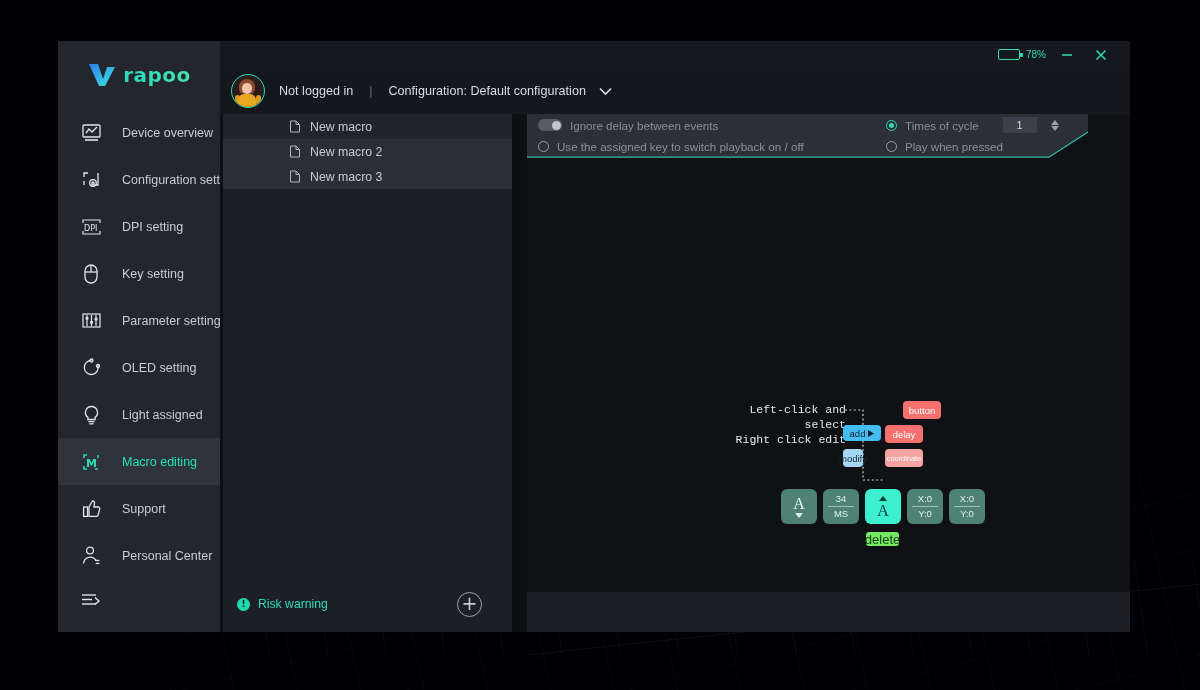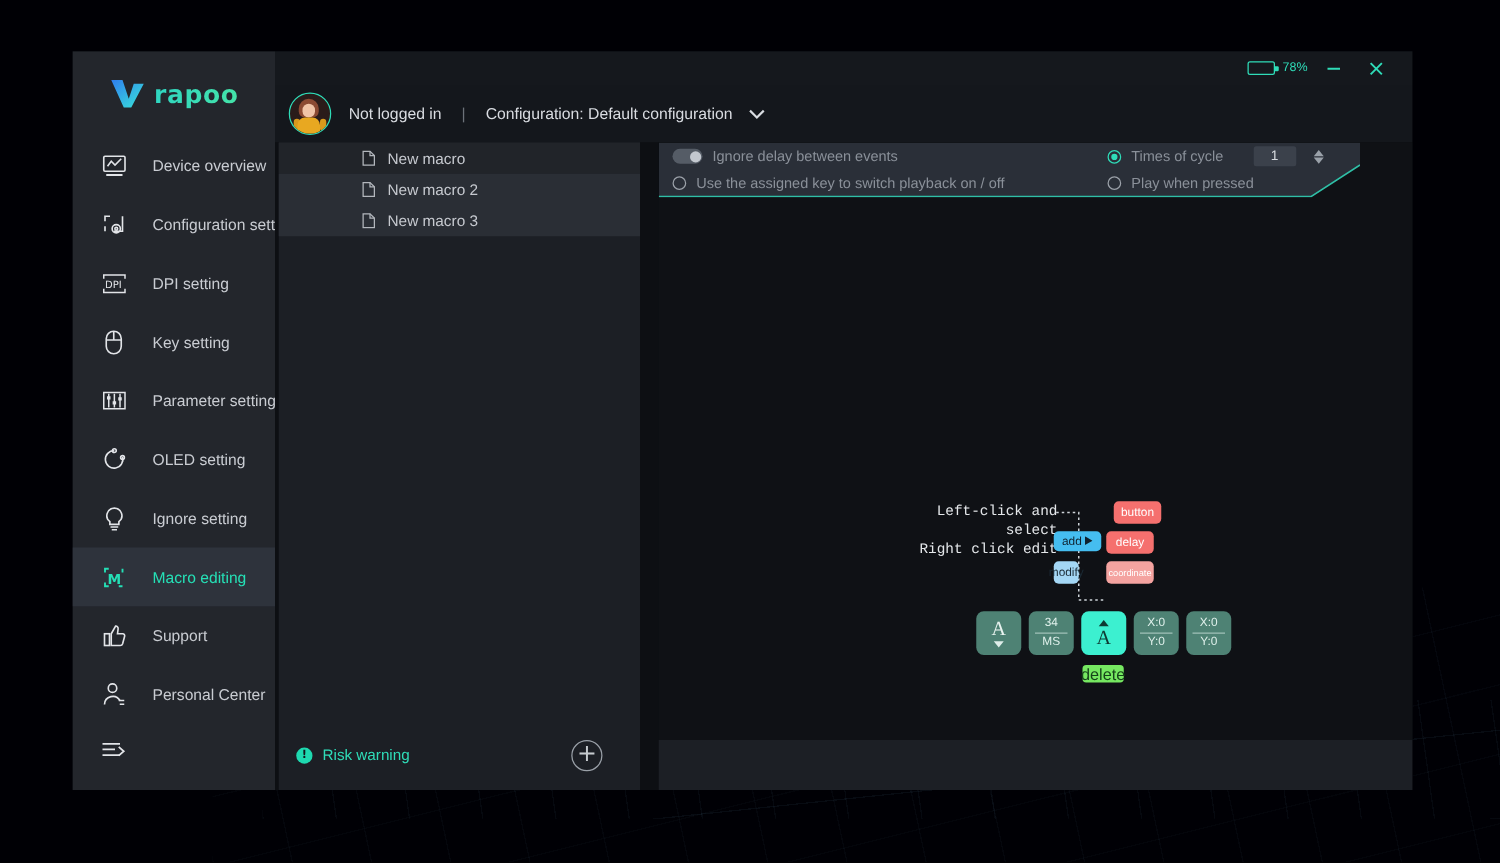--- a/index.html
+++ b/index.html
@@ -261,21 +261,21 @@
     font-size: 11.5px; color: #e4e7ea; line-height: 15px; font-family: Liberation Mono, monospace;
   }
   .menu-chip {
     position: absolute; border-radius: 4px;
     font-size: 9.5px; color: #163040;
     display:flex;align-items:center;justify-content:center;
     cursor:pointer; white-space:nowrap;
   }
   .chip-add    { left: 316px; top: 311px; width: 38px; height: 16px; background:#45bdf0; color:#10222e; gap:3px; }
   .chip-modify { left: 316px; top: 335px; width: 20px; height: 18px; background:#a4d7f5; color:#1b2b36; }
-  .chip-button { left: 364px; top: 287px; width: 38px; height: 18px; background:#f5706e; color:#fff; }
+  .chip-button { left: 376px; top: 287px; width: 38px; height: 18px; background:#f5706e; color:#fff; }
   .chip-delay  { left: 358px; top: 311px; width: 38px; height: 18px; background:#f5706e; color:#fff; }
   .chip-coord  { left: 358px; top: 335px; width: 38px; height: 18px; background:#f4a3a0; color:#fff; font-size: 7.4px; }
 
   .evt {
     position: absolute; top: 375px;
     width: 36px; height: 35px; border-radius: 6px;
     background: #4e8274;
     display: flex; flex-direction: column;
     align-items: center; justify-content: center;
     cursor: pointer;
@@ -406,21 +406,21 @@
         </div>
 
         <div class="nav-item">
           <span class="nav-ico">
             <svg width="19" height="22" viewBox="0 0 19 22" fill="none" stroke="currentColor" stroke-width="1.3">
               <path d="M9.5 2.5 a6 6 0 0 1 3.6 10.8 v2.2 h-7.2 v-2.2 A6 6 0 0 1 9.5 2.5 Z"></path>
               <line x1="6.4" y1="17.6" x2="12.6" y2="17.6"></line>
               <line x1="7.4" y1="19.8" x2="11.6" y2="19.8"></line>
             </svg>
           </span>
-          <span class="nav-label">Ignore setting</span>
+          <span class="nav-label">Light assigned</span>
         </div>
 
         <div class="nav-item active">
           <span class="nav-ico">
             <svg width="22" height="22" viewBox="0 0 22 22" fill="none" stroke="currentColor" stroke-width="1.5">
               <path d="M4 7 V4 h3"></path>
                 <path d="M18 4 v3"></path>
                 <path d="M4 15 v3 h3"></path>
                 <path d="M18 18 h-3"></path>
               <text x="6" y="16" font-size="11" fill="currentColor" stroke="none" font-family="DejaVu Sans" font-weight="bold">M</text>

